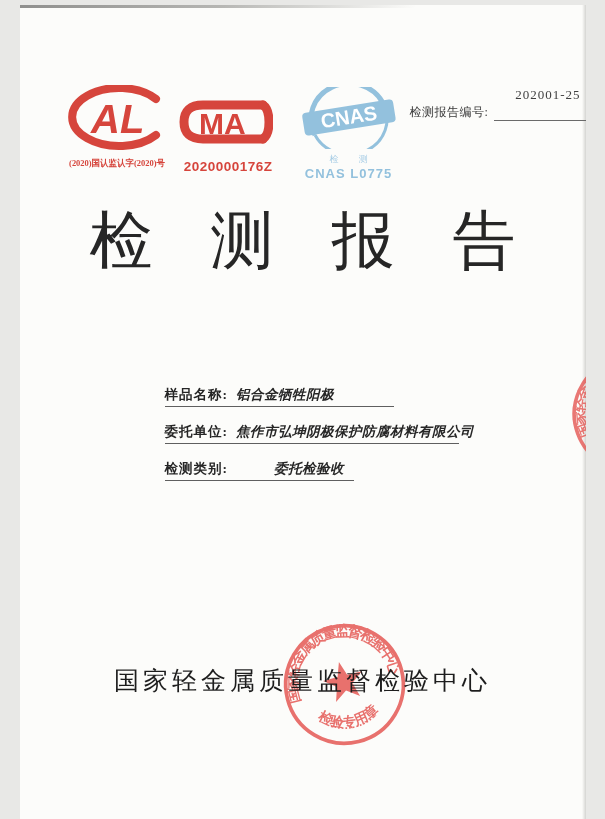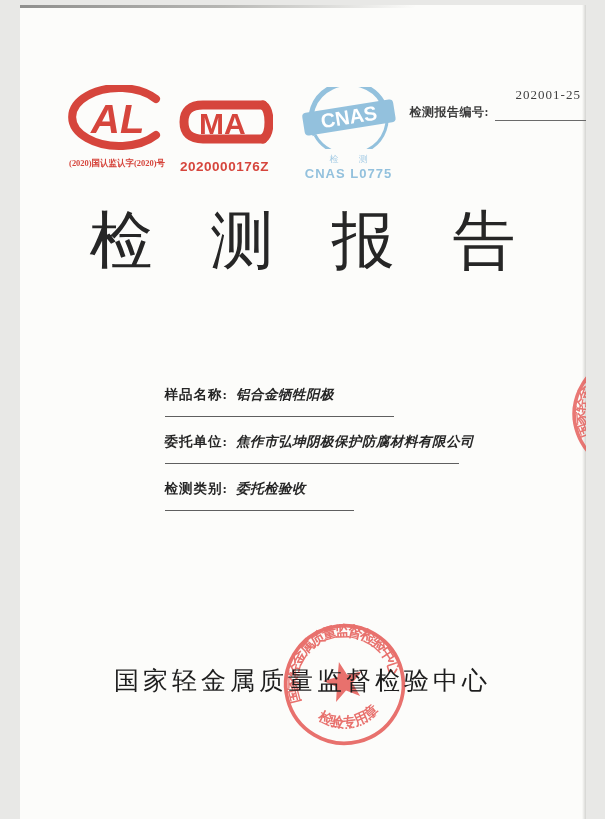--- a/index.html
+++ b/index.html
@@ -15,50 +15,50 @@
     background:linear-gradient(90deg,#8f8f8d 0%,#b5b5b2 35%,rgba(200,200,198,0) 70%); }
   .scan-edge-right { position:absolute; right:0; top:0; width:4px; height:100%;
     background:linear-gradient(270deg,#d4d4d1,rgba(212,212,209,0)); }
   .scan-edge-bottom { position:absolute; left:0; bottom:0; width:100%; height:3px;
     background:linear-gradient(0deg,#dddddb,rgba(221,221,219,0)); }
 
   
   .logo-cal { position:absolute; left:38px; top:80px; width:118px; text-align:center; }
   .logo-cal .caption { margin-top:2px; font-size:9px; font-weight:bold; color:#d6453c;
     letter-spacing:0; white-space:nowrap; transform:scaleX(.94); }
-  .logo-cma { position:absolute; left:157px; top:92px; width:96px; text-align:center; }
+  .logo-cma { position:absolute; left:157px; top:92px; width:96px; text-align:right; }
   .logo-cma .caption { margin-top:8px; font-size:13.5px; font-weight:bold; color:#d6453c;
     font-family:"Liberation Sans","DejaVu Sans",sans-serif; letter-spacing:.5px; }
   .logo-cnas { position:absolute; left:281px; top:82px; width:96px; text-align:center; color:#93c1dd; }
   .logo-cnas .caption-small { margin-top:0px; font-size:9px; letter-spacing:9px;
     padding-left:9px; color:#a9cee6; }
   .logo-cnas .caption { font-size:13px; font-weight:bold; letter-spacing:1px;
     font-family:"Liberation Sans","DejaVu Sans",sans-serif; color:#93c1dd; }
 
   
   .report-info { position:absolute; left:390px; top:82px; width:192px; font-size:12px; }
   .info-row { display:flex; align-items:flex-end; margin-bottom:5px; }
-  .info-label { white-space:nowrap; font-weight:bold; color:#3a3a3a; letter-spacing:.5px; }
+  .info-label { white-space:nowrap; font-weight:normal; color:#3a3a3a; letter-spacing:.5px; }
   .info-value { flex:1; margin-left:6px; text-align:center; border-bottom:1.2px solid #6a6a6a;
     font-size:13px; letter-spacing:1px; color:#3f3f3f; padding-bottom:17px; min-width:90px; }
 
   
   .doc-title { position:absolute; left:0; top:193px; width:100%; text-align:center; }
   .doc-title span { font-size:63px; letter-spacing:58px; margin-right:-58px; color:#262626;
     font-weight:500; }
 
   
   .fields { position:absolute; left:145px; top:381px; }
   .field-row { display:flex; align-items:flex-end; border-bottom:1.3px solid #5f5f5f;
-    margin-bottom:16px; padding-bottom:12px; font-size:13.5px; font-weight:bold; color:#262626; }
+    margin-bottom:16px; padding-bottom:2px; font-size:13.5px; font-weight:bold; color:#262626; }
   .field-label { white-space:nowrap; letter-spacing:1px; }
   .field-value { white-space:nowrap; margin-left:8px; letter-spacing:.5px;font-style:italic; }
   .field-row.w1 { width:229px; }
   .field-row.w2 { width:294px; }
-  .field-row.w3 { width:189px; }
+  .field-row.w3 { width:189px;gap:38px; }
 
   
   .seal { position:absolute; }
   .seal-right { left:540px; top:338px; width:142px; height:142px; transform:rotate(-20deg); opacity:.78; }
   .seal-bottom { left:251px; top:606px; width:147px; height:147px; transform:rotate(-14deg); opacity:.82; }
 
   
   .institution { position:absolute; left:0; top:659px; width:100%; text-align:center; z-index:5; }
   .institution span { font-size:25px; letter-spacing:4px; color:#1d1d1d; font-weight:500; }
 </style>

